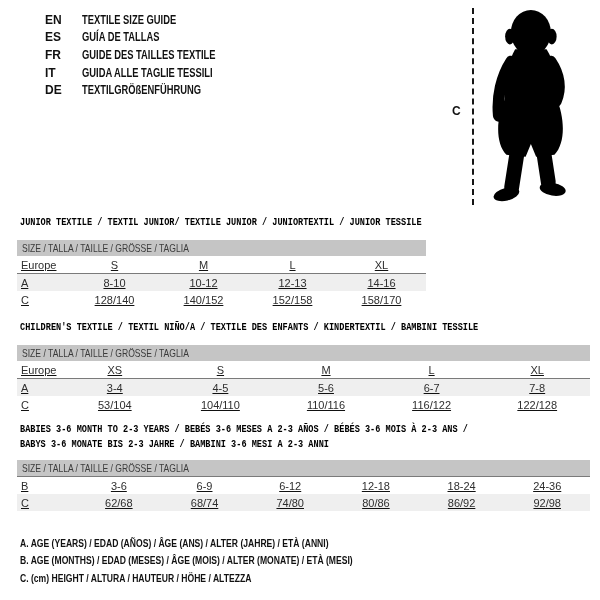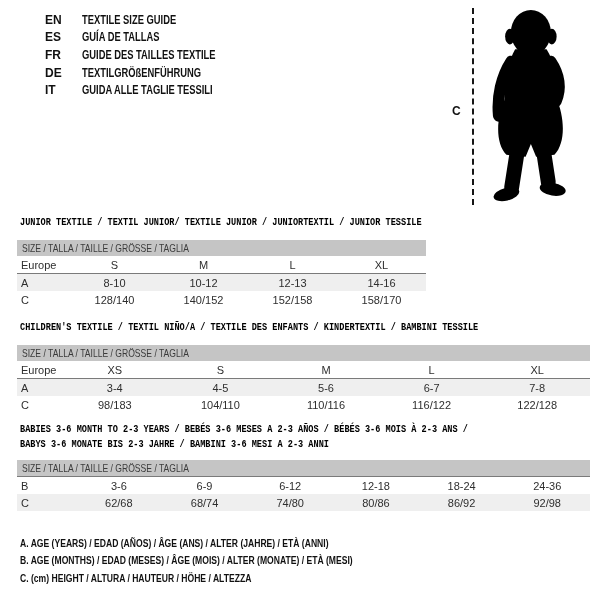--- a/index.html
+++ b/index.html
@@ -16,21 +16,21 @@
   .lang-title{white-space:nowrap;}
 
   
   #figure{position:absolute;left:440px;top:0;width:160px;height:215px;}
   .dash-line{position:absolute;left:32px;top:8px;height:197px;width:0;border-left:2px dashed #151515;}
   .c-label{position:absolute;left:12px;top:104px;font-weight:bold;font-size:12px;}
   .baby{position:absolute;left:42px;top:6px;}
 
   
   .sec-title{position:absolute;font-weight:bold;font-size:11px;line-height:15px;color:#000;font-family:Liberation Mono, monospace;}
-  table.size-table{position:absolute;border-collapse:collapse;table-layout:fixed;}
+  table.size-table{position:absolute;border-collapse:collapse;table-layout:fixed;text-decoration:underline;}
   table.size-table th{
     background:#c5c5c5;height:16px;text-align:left;font-weight:normal;
     font-size:11px;color:#3a3a3a;padding:0 0 0 5px;
   }
   table.size-table td{
     height:17px;padding:0;font-size:11px;color:#2e2e2e;text-align:center;
     overflow:hidden;white-space:nowrap;
   }
   table.size-table td.lbl{text-align:left;padding-left:4px;margin-top:26px;}
   table.size-table tbody tr:nth-child(even){background:#efefef;}
@@ -61,26 +61,26 @@
     </div>
     <div class="lang-row">
       <span class="lang-code">ES</span>
       <span class="lang-title cond">GUÍA DE TALLAS</span>
     </div>
     <div class="lang-row">
       <span class="lang-code">FR</span>
       <span class="lang-title cond">GUIDE DES TAILLES TEXTILE</span>
     </div>
     <div class="lang-row">
+      <span class="lang-code">IT</span>
+      <span class="lang-title cond">GUIDA ALLE TAGLIE TESSILI</span>
+    </div>
+    <div class="lang-row">
       <span class="lang-code">DE</span>
       <span class="lang-title cond">TEXTILGRÖßENFÜHRUNG</span>
-    </div>
-    <div class="lang-row">
-      <span class="lang-code">IT</span>
-      <span class="lang-title cond">GUIDA ALLE TAGLIE TESSILI</span>
     </div>
   </div>
 
   <div id="figure">
     <div class="dash-line"></div>
     <div class="c-label">C</div>
     <svg class="baby" width="96" height="202" viewBox="0 0 110 205" preserveAspectRatio="none">
       <g fill="#000000" stroke="none">
         <circle cx="56" cy="27" r="23"></circle>
         <ellipse cx="32" cy="31" rx="5.5" ry="8"></ellipse>
@@ -167,21 +167,21 @@
       <tr>
         <td class="lbl">A</td>
         <td>3-4</td>
         <td>4-5</td>
         <td>5-6</td>
         <td>6-7</td>
         <td>7-8</td>
       </tr>
       <tr>
         <td class="lbl">C</td>
-        <td>98/183</td>
+        <td>53/104</td>
         <td>104/110</td>
         <td>110/116</td>
         <td>116/122</td>
         <td>122/128</td>
       </tr>
     </tbody>
   </table>
 
   <div class="sec-title" id="t3-title">
     <span class="cond">BABIES 3-6 MONTH TO 2-3 YEARS / BEBÉS 3-6 MESES A 2-3 AÑOS / BÉBÉS 3-6 MOIS À 2-3 ANS /</span><br>

